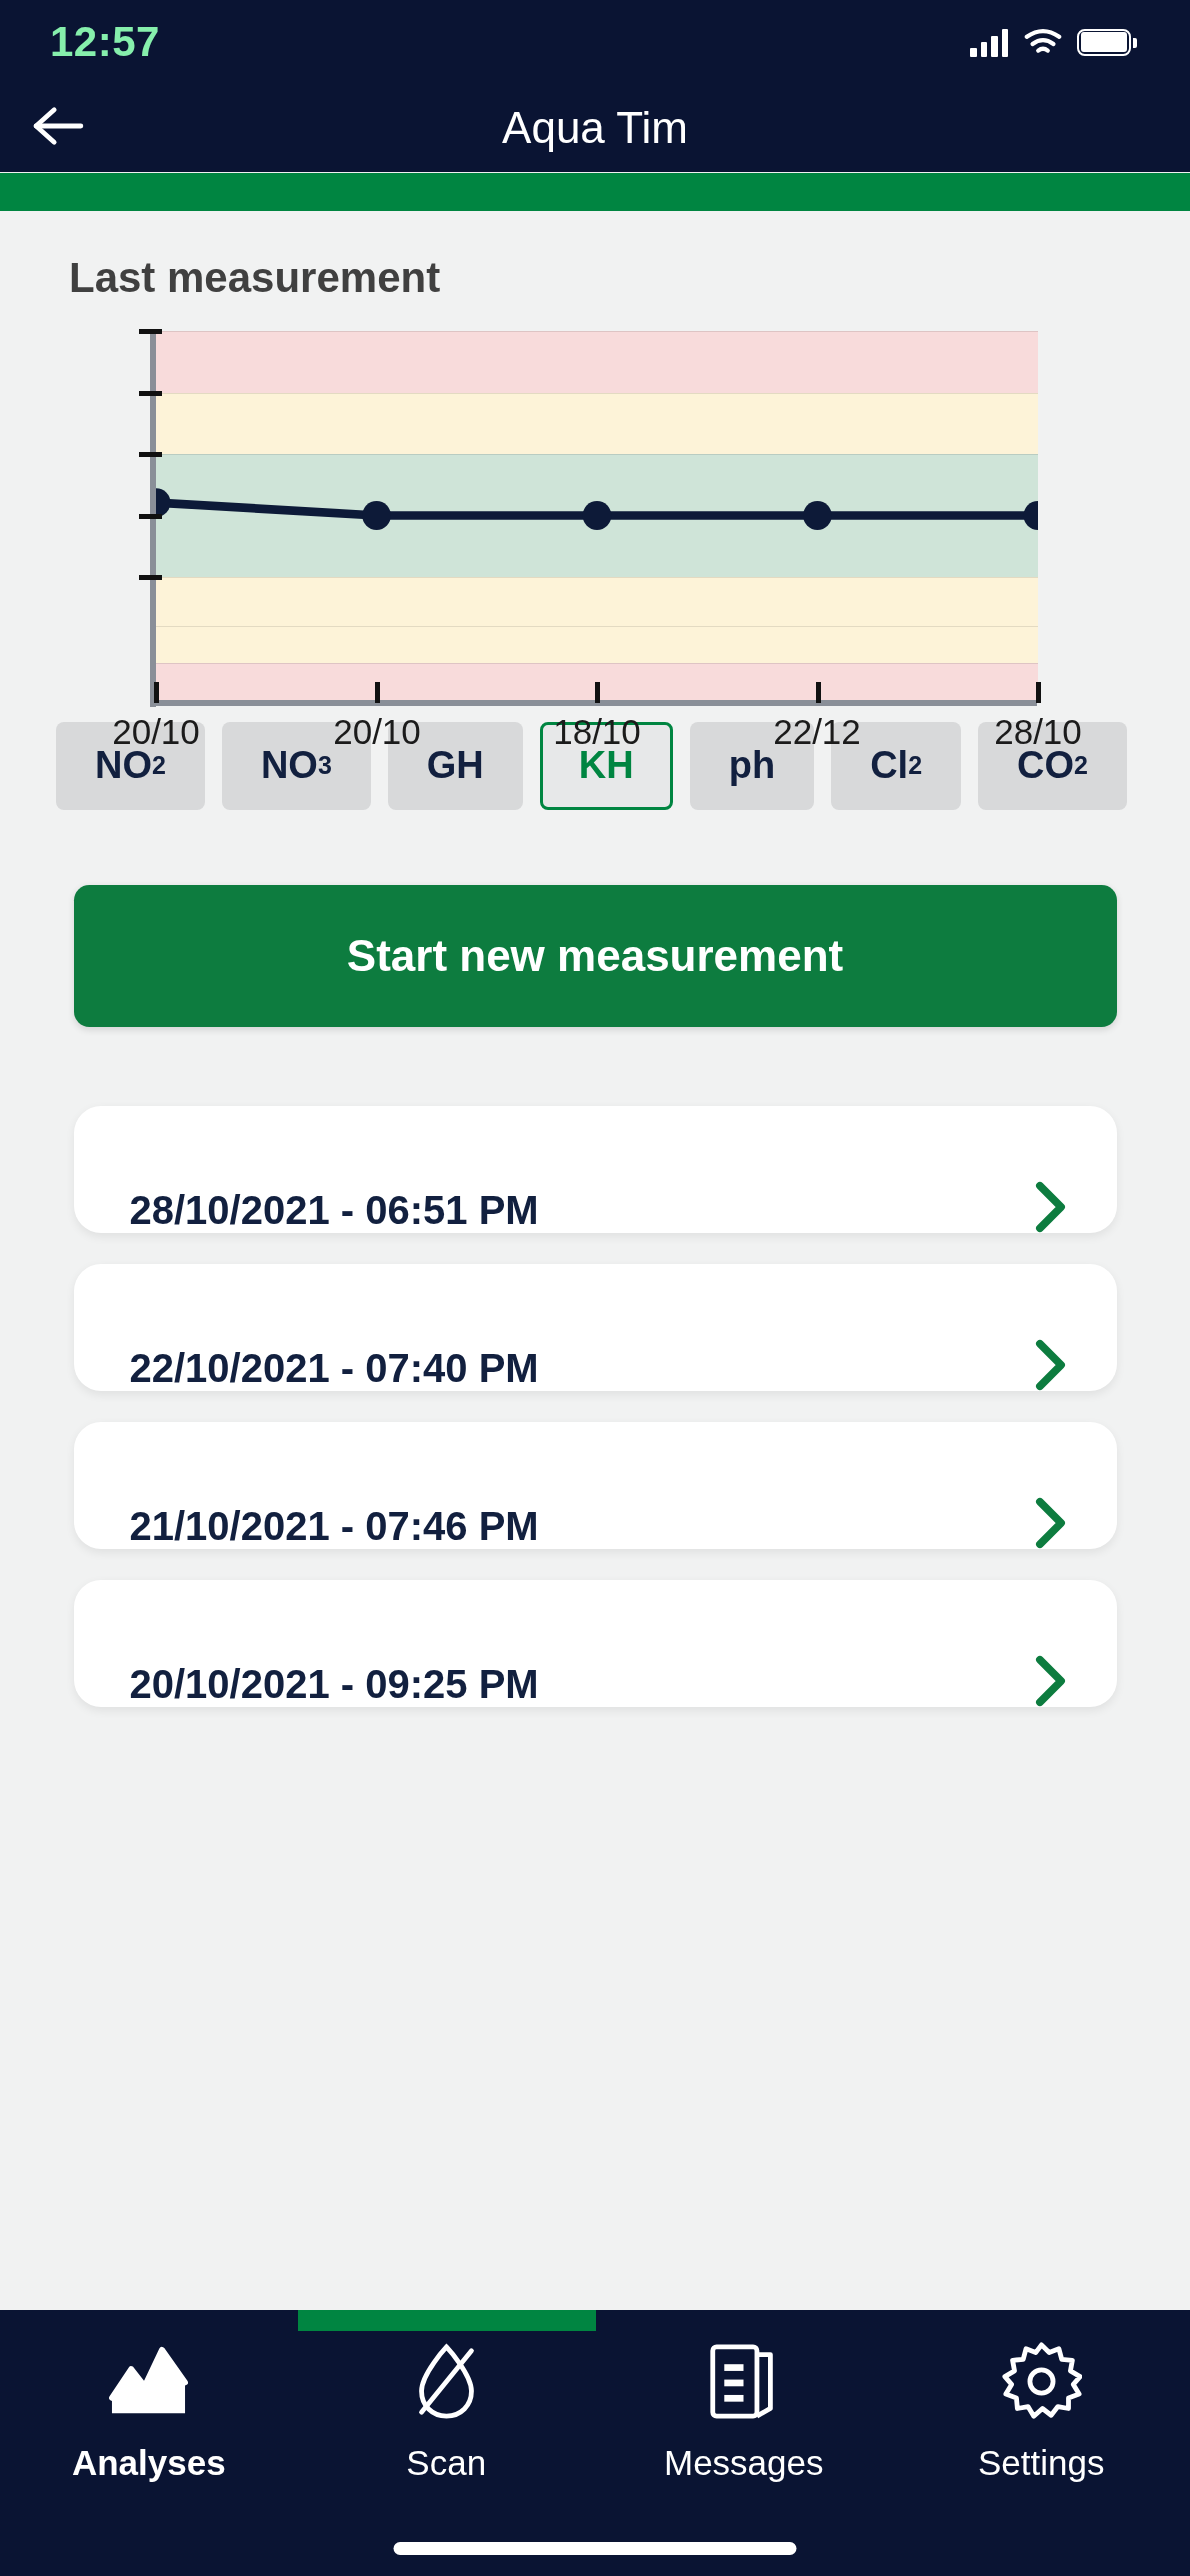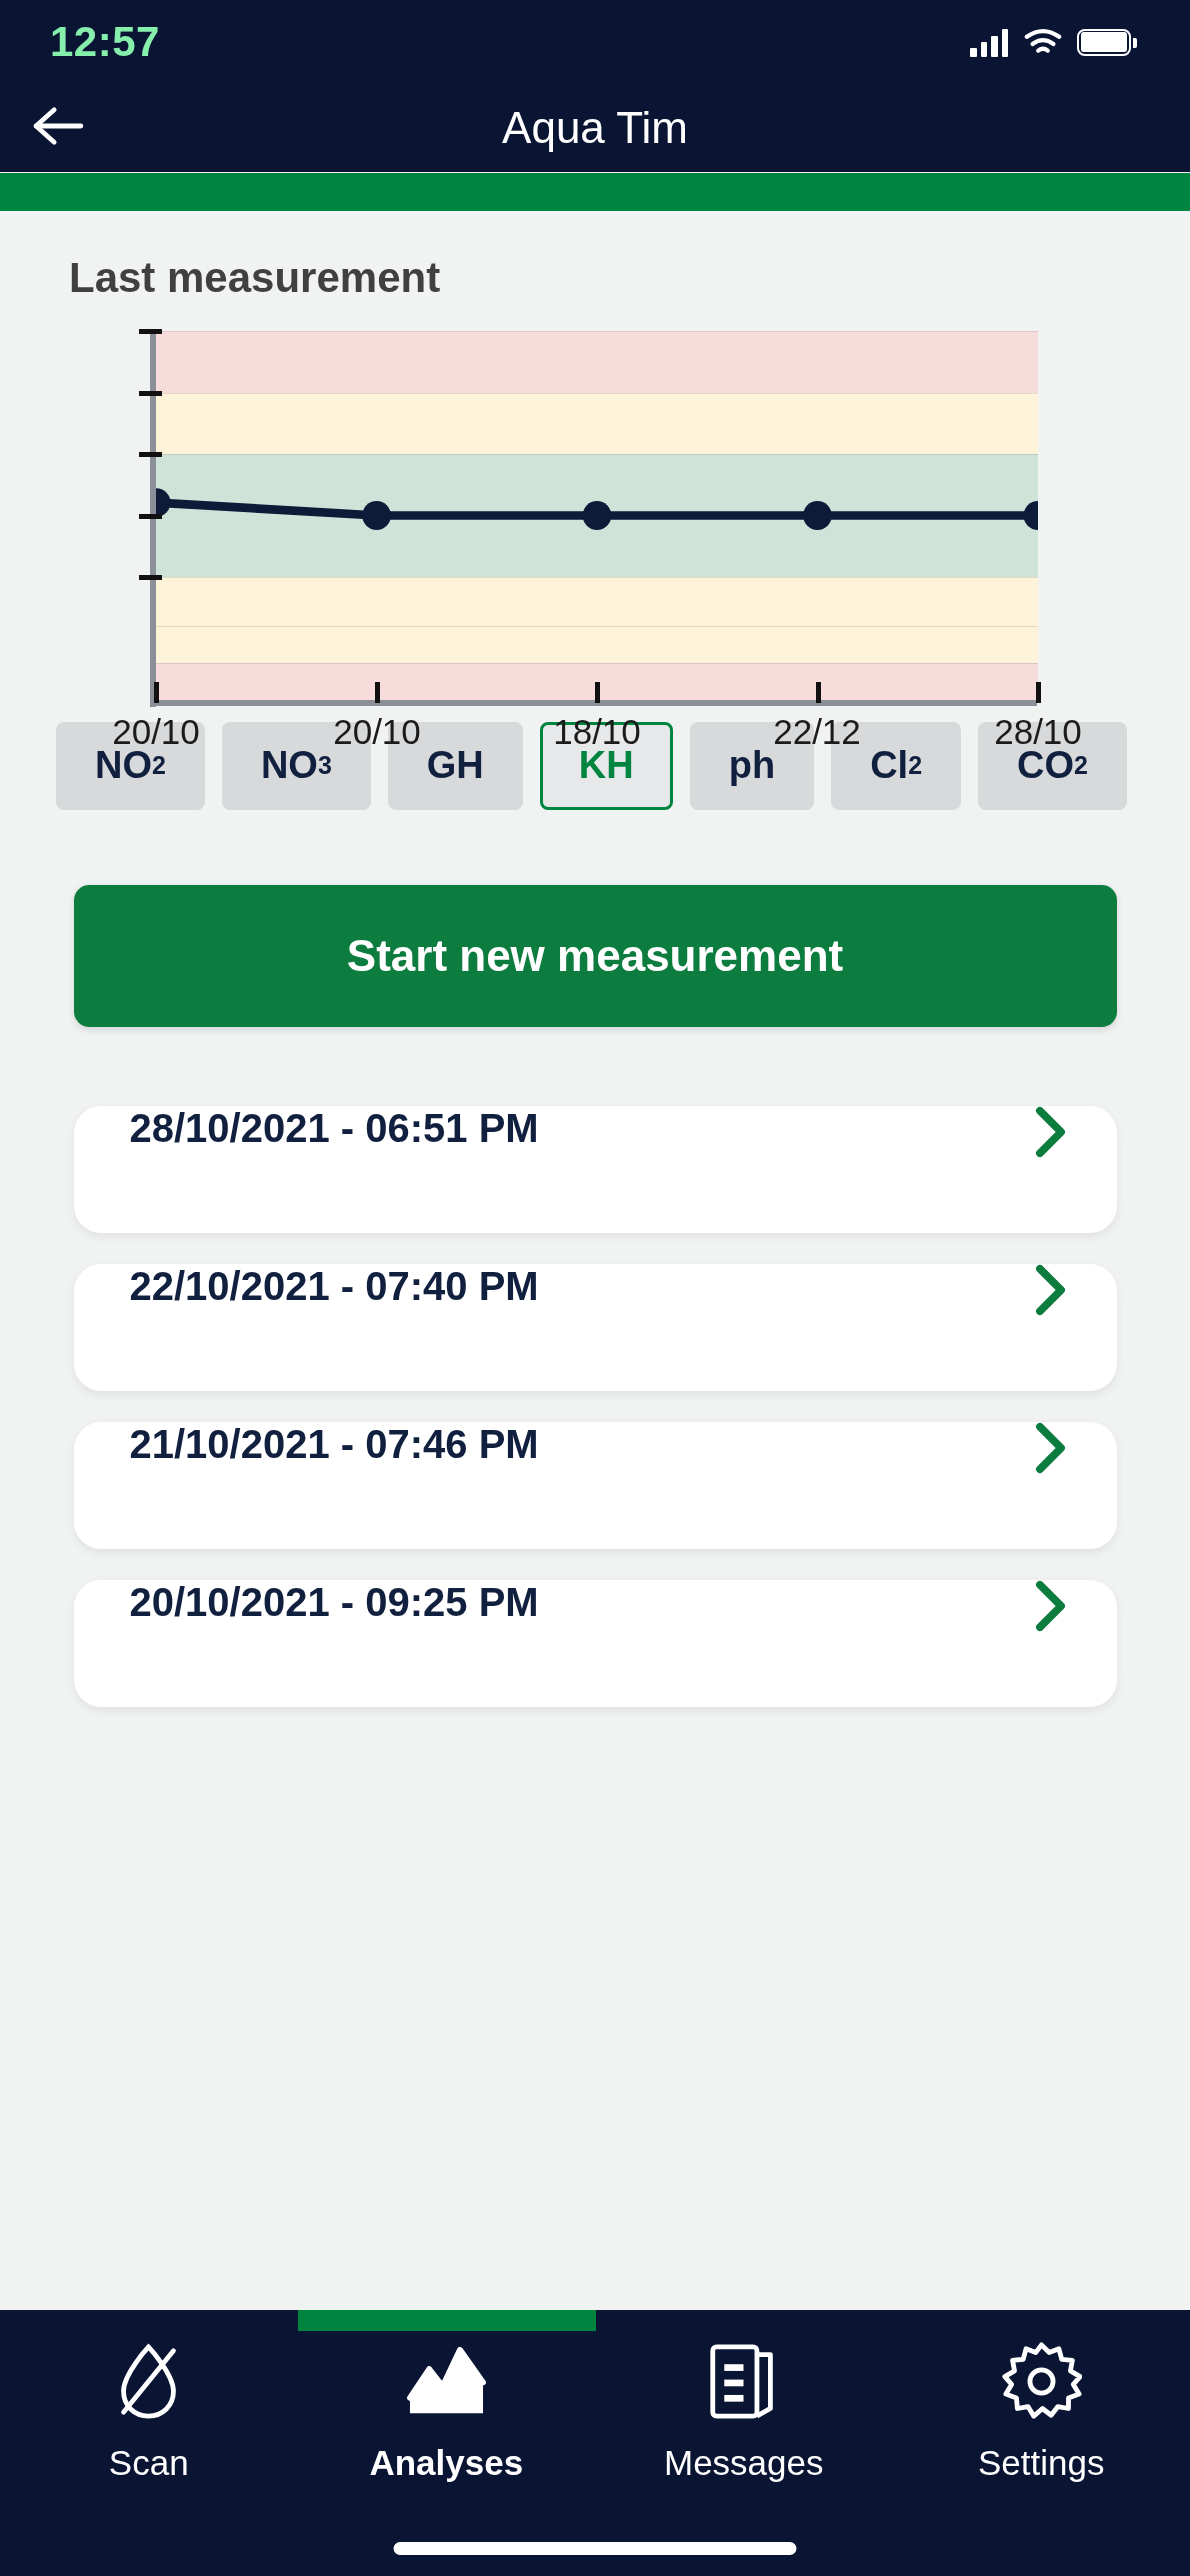--- a/index.html
+++ b/index.html
@@ -149,21 +149,21 @@
     color: #ffffff; font-size: 44px; font-weight: 600;
     box-shadow: 0 2.9px 7.7px rgba(0,0,0,0.12);
     cursor: pointer;
   }
 
   
   .list { margin-top: 79px; }
   .list-item {
     width: 1043px; height: 127px; margin: 0 auto 31px auto;
     background: #ffffff; border-radius: 27px;
-    display: flex; align-items: flex-start; justify-content: space-between;
+    display: flex; align-items: flex-end; justify-content: space-between;
     padding: 0 50px 0 56px;
     box-shadow: 0 3.8px 9.6px rgba(0,0,0,0.07);
     cursor: pointer;
   }
   .list-label { font-size: 40px; font-weight: 600; color: #12203f; }
   .chev { width: 33px; height: 52px; }
 
   
   .tabbar {
     position: absolute; bottom: 0; left: 0;
@@ -334,37 +334,37 @@
               <path d="M6 5 L28 27 L6 49" stroke="#0d7c3f" stroke-width="8" fill="none" stroke-linecap="round" stroke-linejoin="round"></path>
             </svg></span>
         </div>
       </div>
 
   </div>
 
   <div class="tabbar">
     <div class="tab-indicator"></div>
     <div class="tabs" id="tabs">
+        <div class="tab active">
+          <div class="tab-icon">
+            <svg width="81" height="75" viewBox="0 0 84 78">
+              <path d="M4 56 L24 26 L38 44 L56 6 L80 40 L80 72 L4 72 Z" fill="#fff"></path>
+              <path d="M4 56 L24 26 L38 44 L56 6 L80 40" stroke="#fff" stroke-width="6" fill="none" stroke-linejoin="round" stroke-linecap="round"></path>
+            </svg>
+          </div>
+          <div class="tab-label">Analyses</div>
+        </div>
         <div class="tab">
           <div class="tab-icon">
             <svg width="73" height="81" viewBox="0 0 76 84">
               <path d="M38 6 C38 6 12 34 12 52 C12 67 23 78 38 78 C53 78 64 67 64 52 C64 34 38 6 38 6 Z" stroke="#fff" stroke-width="5" fill="none"></path>
               <path d="M12 74 L64 10" stroke="#fff" stroke-width="5" stroke-linecap="round"></path>
             </svg>
           </div>
           <div class="tab-label">Scan</div>
-        </div>
-        <div class="tab active">
-          <div class="tab-icon">
-            <svg width="81" height="75" viewBox="0 0 84 78">
-              <path d="M4 56 L24 26 L38 44 L56 6 L80 40 L80 72 L4 72 Z" fill="#fff"></path>
-              <path d="M4 56 L24 26 L38 44 L56 6 L80 40" stroke="#fff" stroke-width="6" fill="none" stroke-linejoin="round" stroke-linecap="round"></path>
-            </svg>
-          </div>
-          <div class="tab-label">Analyses</div>
         </div>
         <div class="tab">
           <div class="tab-icon">
             <svg width="73" height="81" viewBox="0 0 76 84">
               <rect x="6" y="6" width="46" height="72" rx="4" stroke="#fff" stroke-width="5" fill="none"></rect>
               <path d="M52 14 L66 14 L66 70 L52 78" stroke="#fff" stroke-width="5" fill="none" stroke-linejoin="round"></path>
               <rect x="18" y="24" width="20" height="7" fill="#fff"></rect>
               <rect x="18" y="40" width="20" height="7" fill="#fff"></rect>
               <rect x="18" y="56" width="20" height="7" fill="#fff"></rect>
             </svg>

